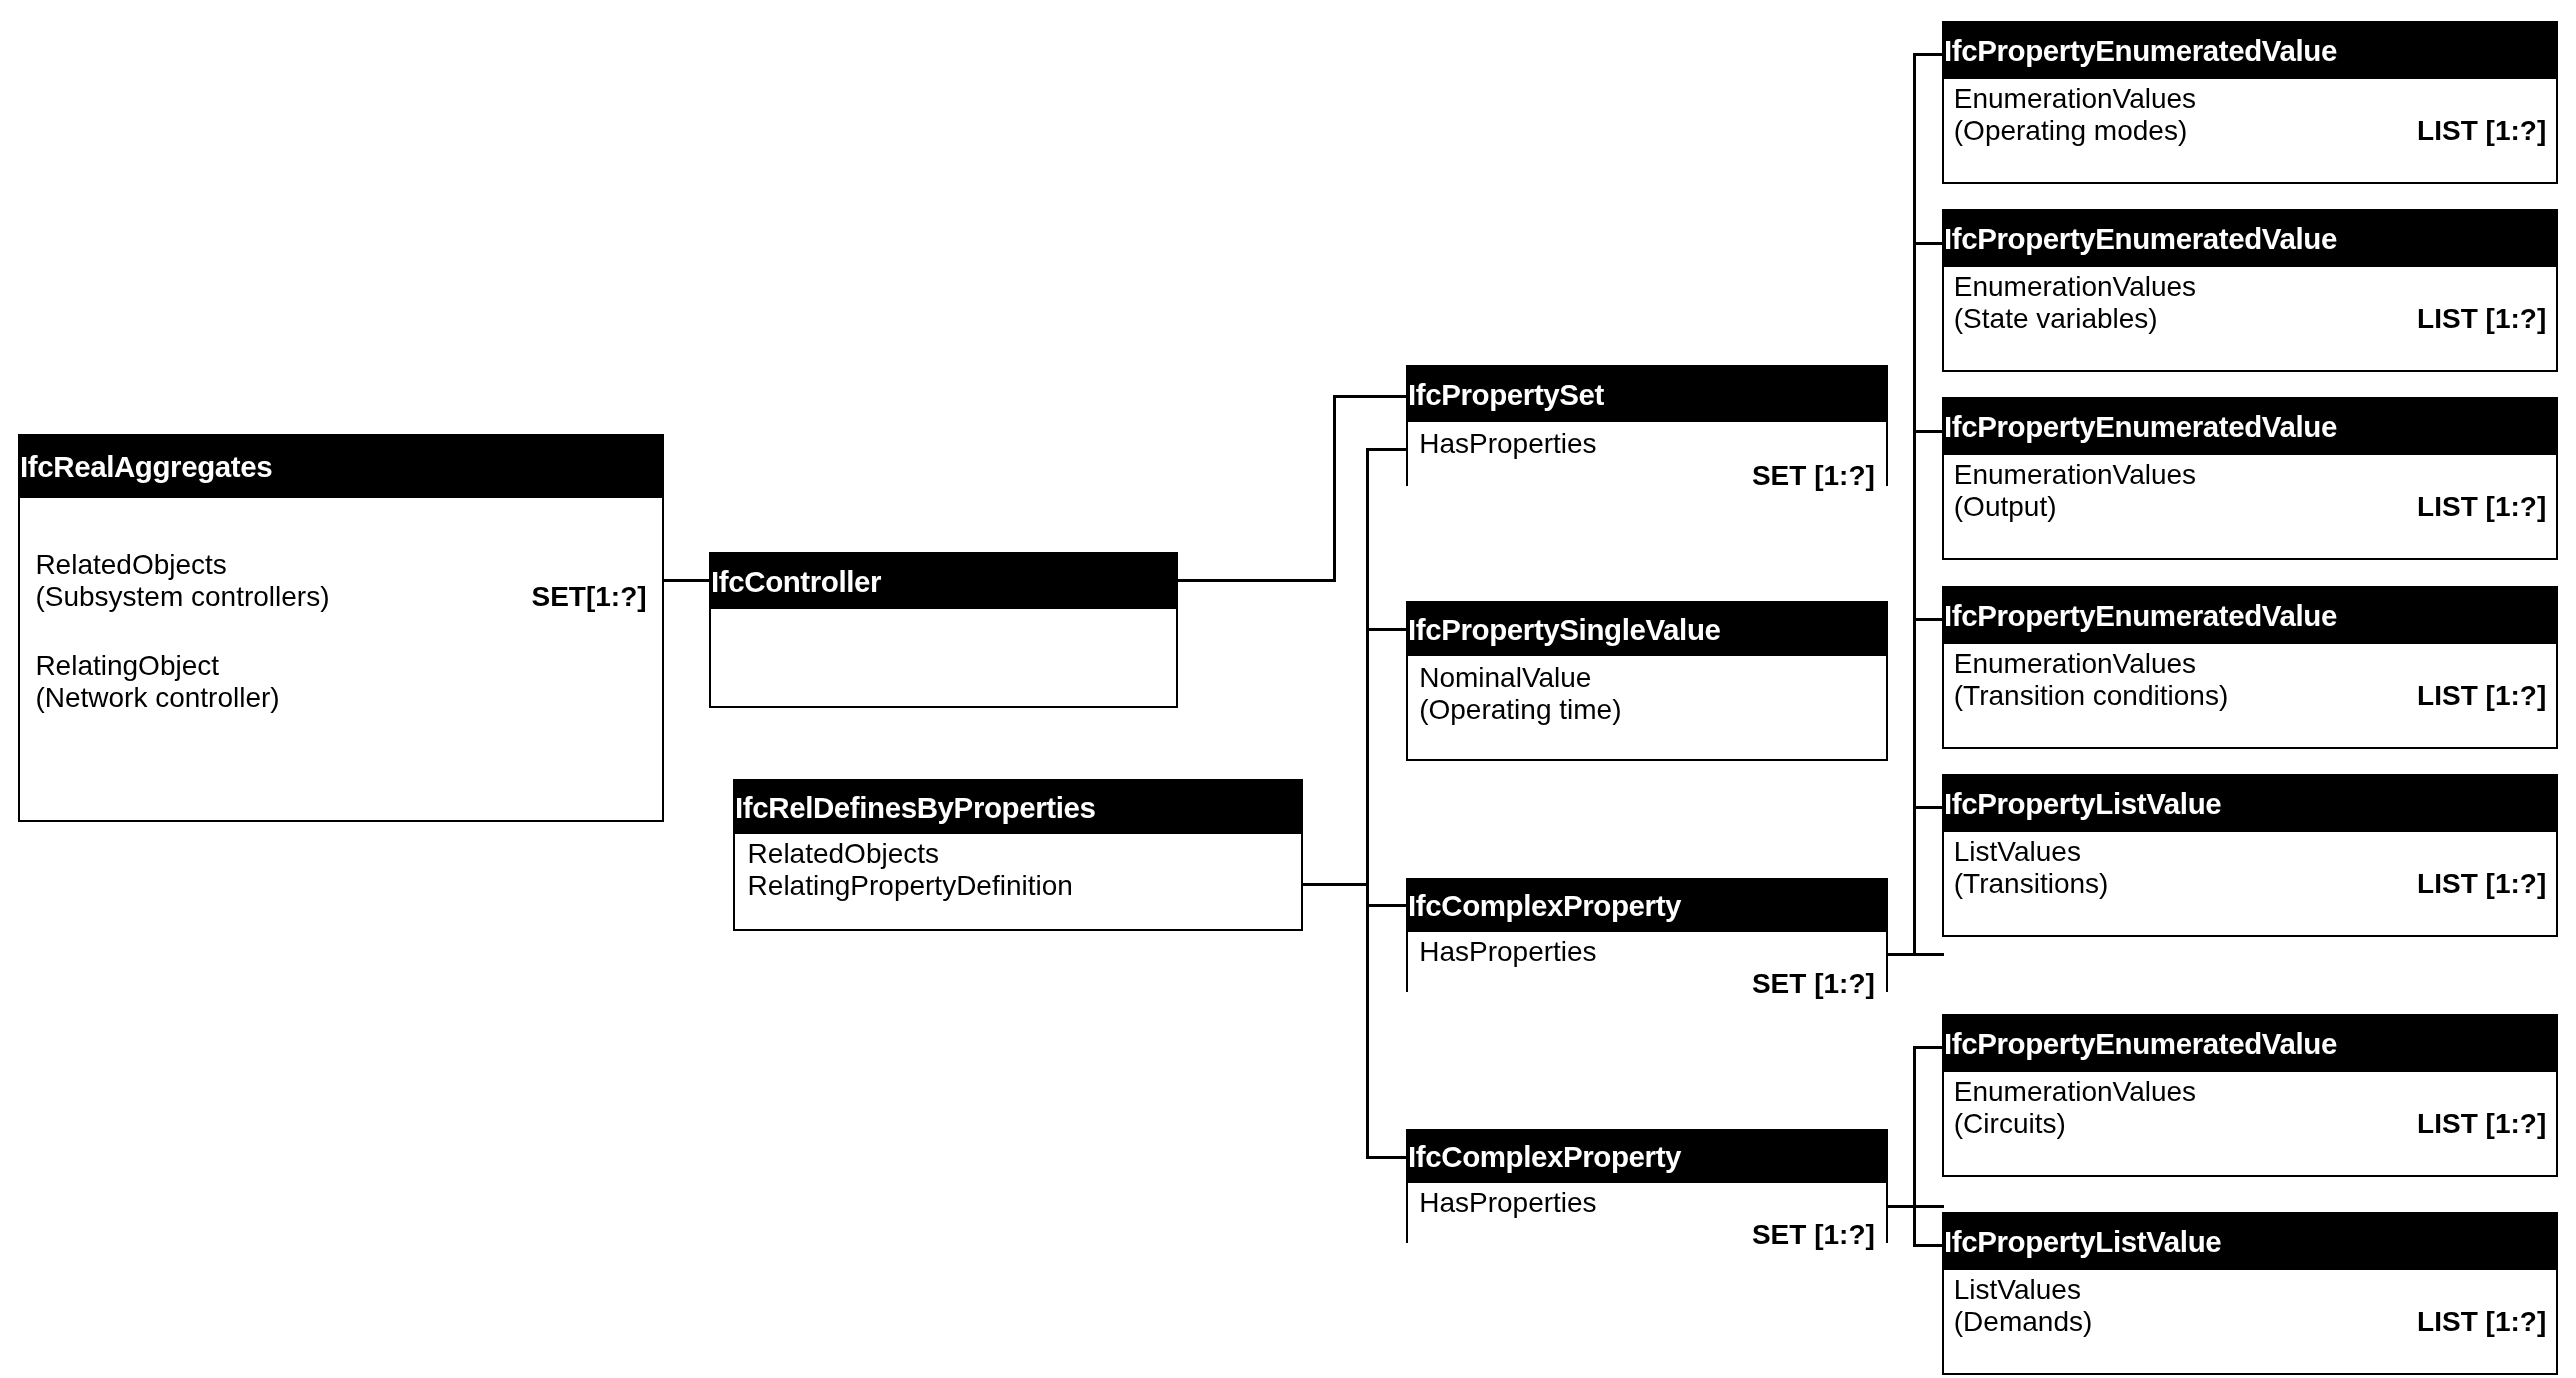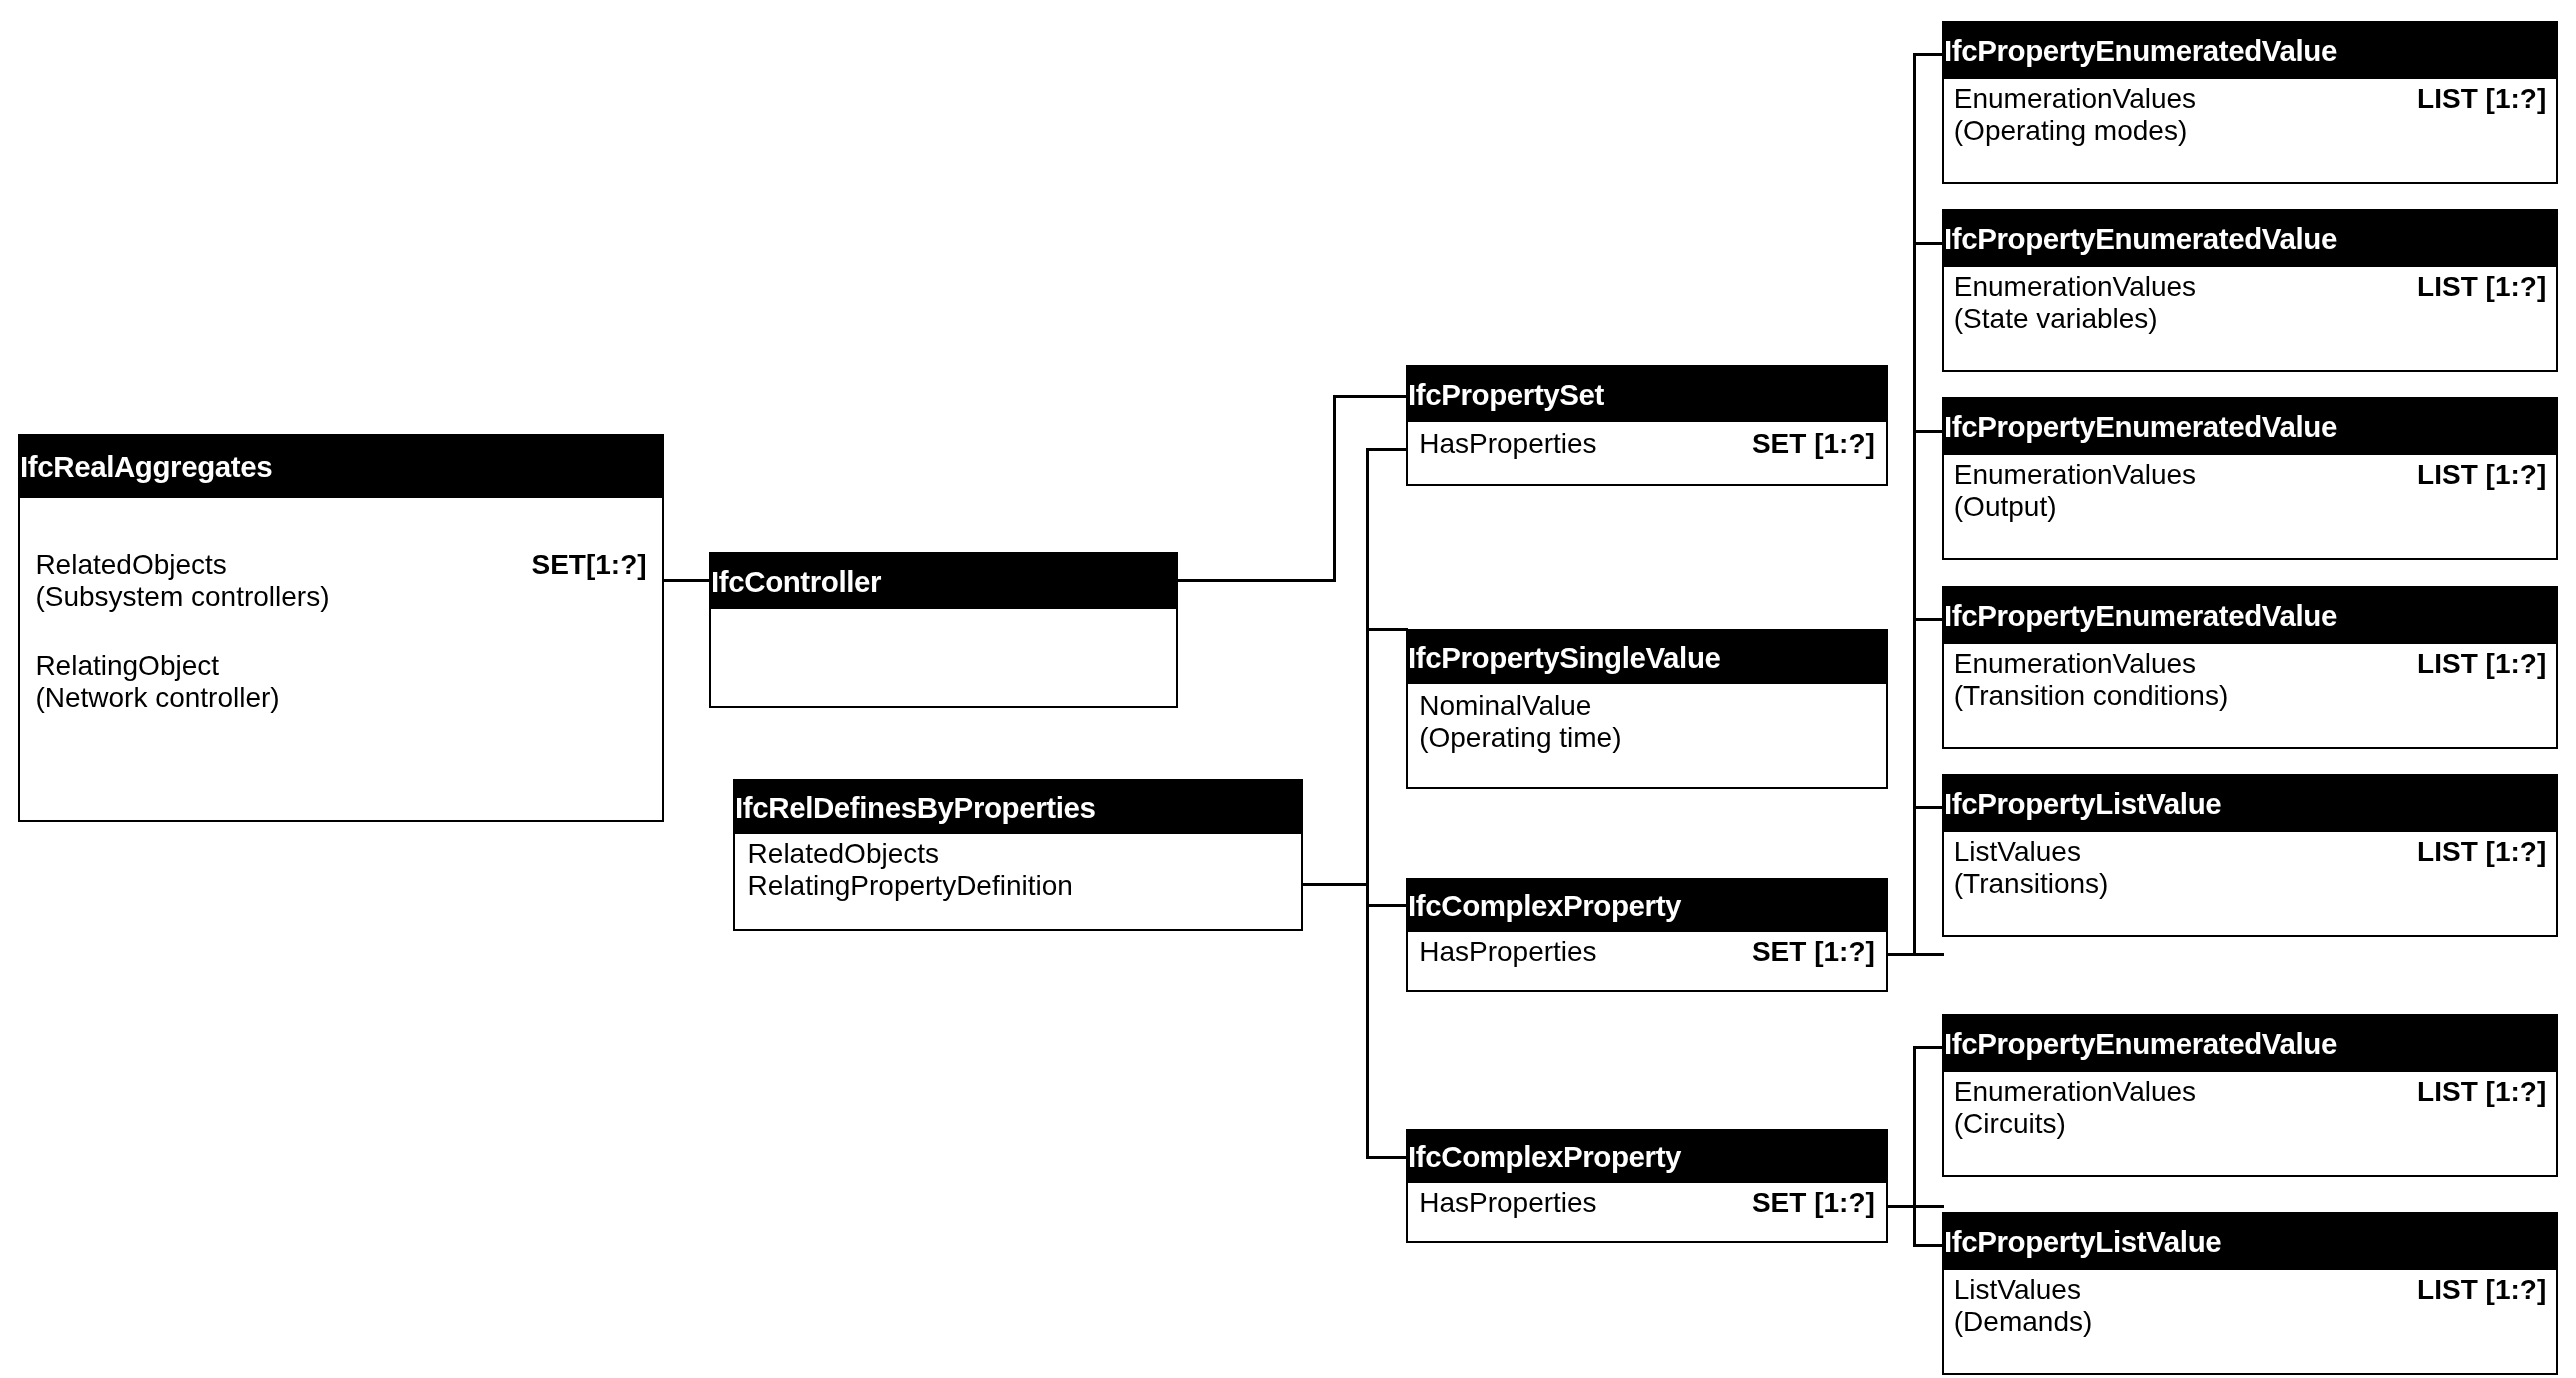--- a/index.html
+++ b/index.html
@@ -6,21 +6,21 @@
   body{font-family:"Liberation Sans",sans-serif;}
   #canvas{position:relative;width:2576px;height:1378px;background:#ffffff;overflow:hidden;}
   .uml-box{position:absolute;box-sizing:border-box;border:2.8px solid #000;background:#fff;}
   .uml-header{background:#000;color:#fff;font-weight:bold;text-align:center;
       letter-spacing:-0.4px;display:flex;align-items:center;
       box-sizing:border-box;width:100%;}
   .uml-body{position:relative;box-sizing:border-box;width:100%;background:#fff;}
   .attr-row{position:relative;display:flex;justify-content:space-between;align-items:flex-start;
       box-sizing:border-box;}
   .attr-name{white-space:pre-line;color:#000;}
-  .attr-card{color:#000;font-weight:bold;white-space:nowrap;}
+  .attr-card{color:#000;font-weight:bold;white-space:nowrap;margin-top:32px;}
   .line{position:absolute;background:#000;}
   .line-h{height:2.8px;}
   .line-v{width:2.8px;}
   .t-med{font-size:28px;}
   .t-hdr{font-size:29.5px;}
 </style>
 </head>
 <body>
 
 <div id="canvas">
@@ -104,21 +104,21 @@
         <span>IfcPropertySet</span>
       </div>
     <div class="uml-body" style="padding:5.6px 11.2px 5.6px 11.2px;">
       <div class="attr-row">
         <span class="attr-name t-med">HasProperties</span>
         <span class="attr-card t-med">SET [1:?]</span>
       </div>
     </div>
   </div>
 
-  <div class="uml-box" style="left:1406px;top:601px;width:482px;height:160px;margin-top:28px;">
+  <div class="uml-box" style="left:1406px;top:601px;width:482px;height:160px;">
     <div class="uml-header t-hdr" style="height:53px;">
         <span>IfcPropertySingleValue</span>
       </div>
     <div class="uml-body" style="padding:5.6px 11.2px 5.6px 11.2px;">
       <div class="attr-row">
         <span class="attr-name t-med">NominalValue
 (Operating time)</span>
         <span class="attr-card t-med"></span>
       </div>
     </div>

